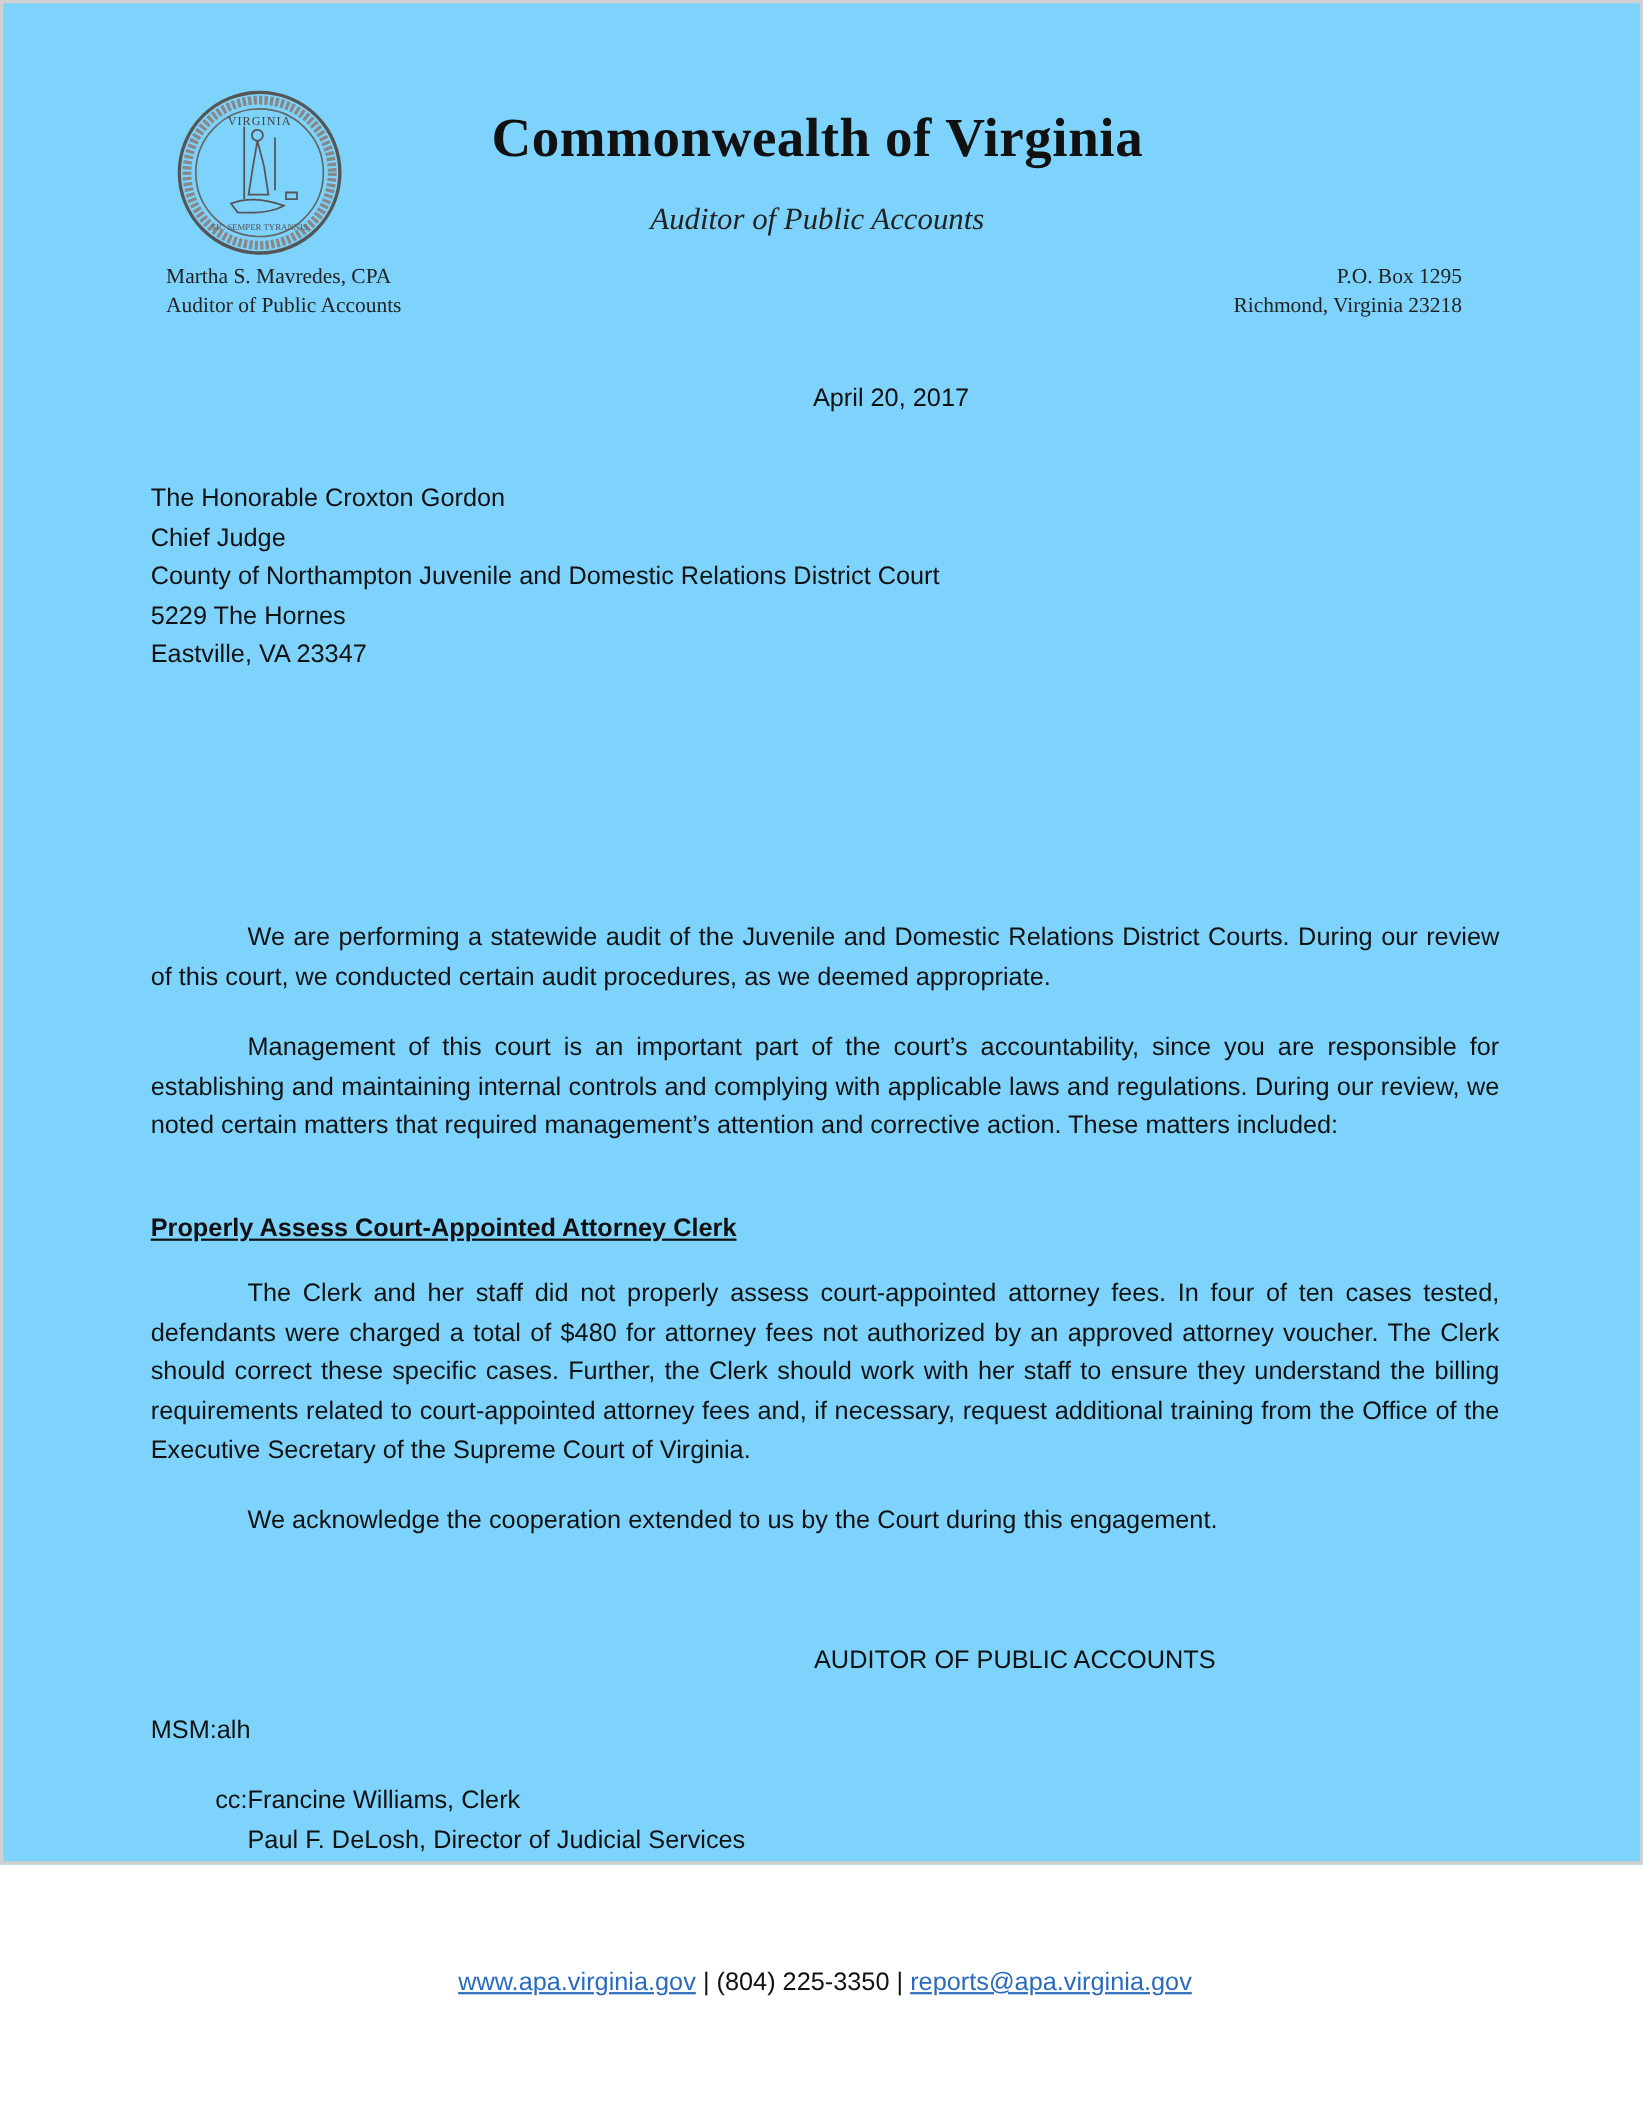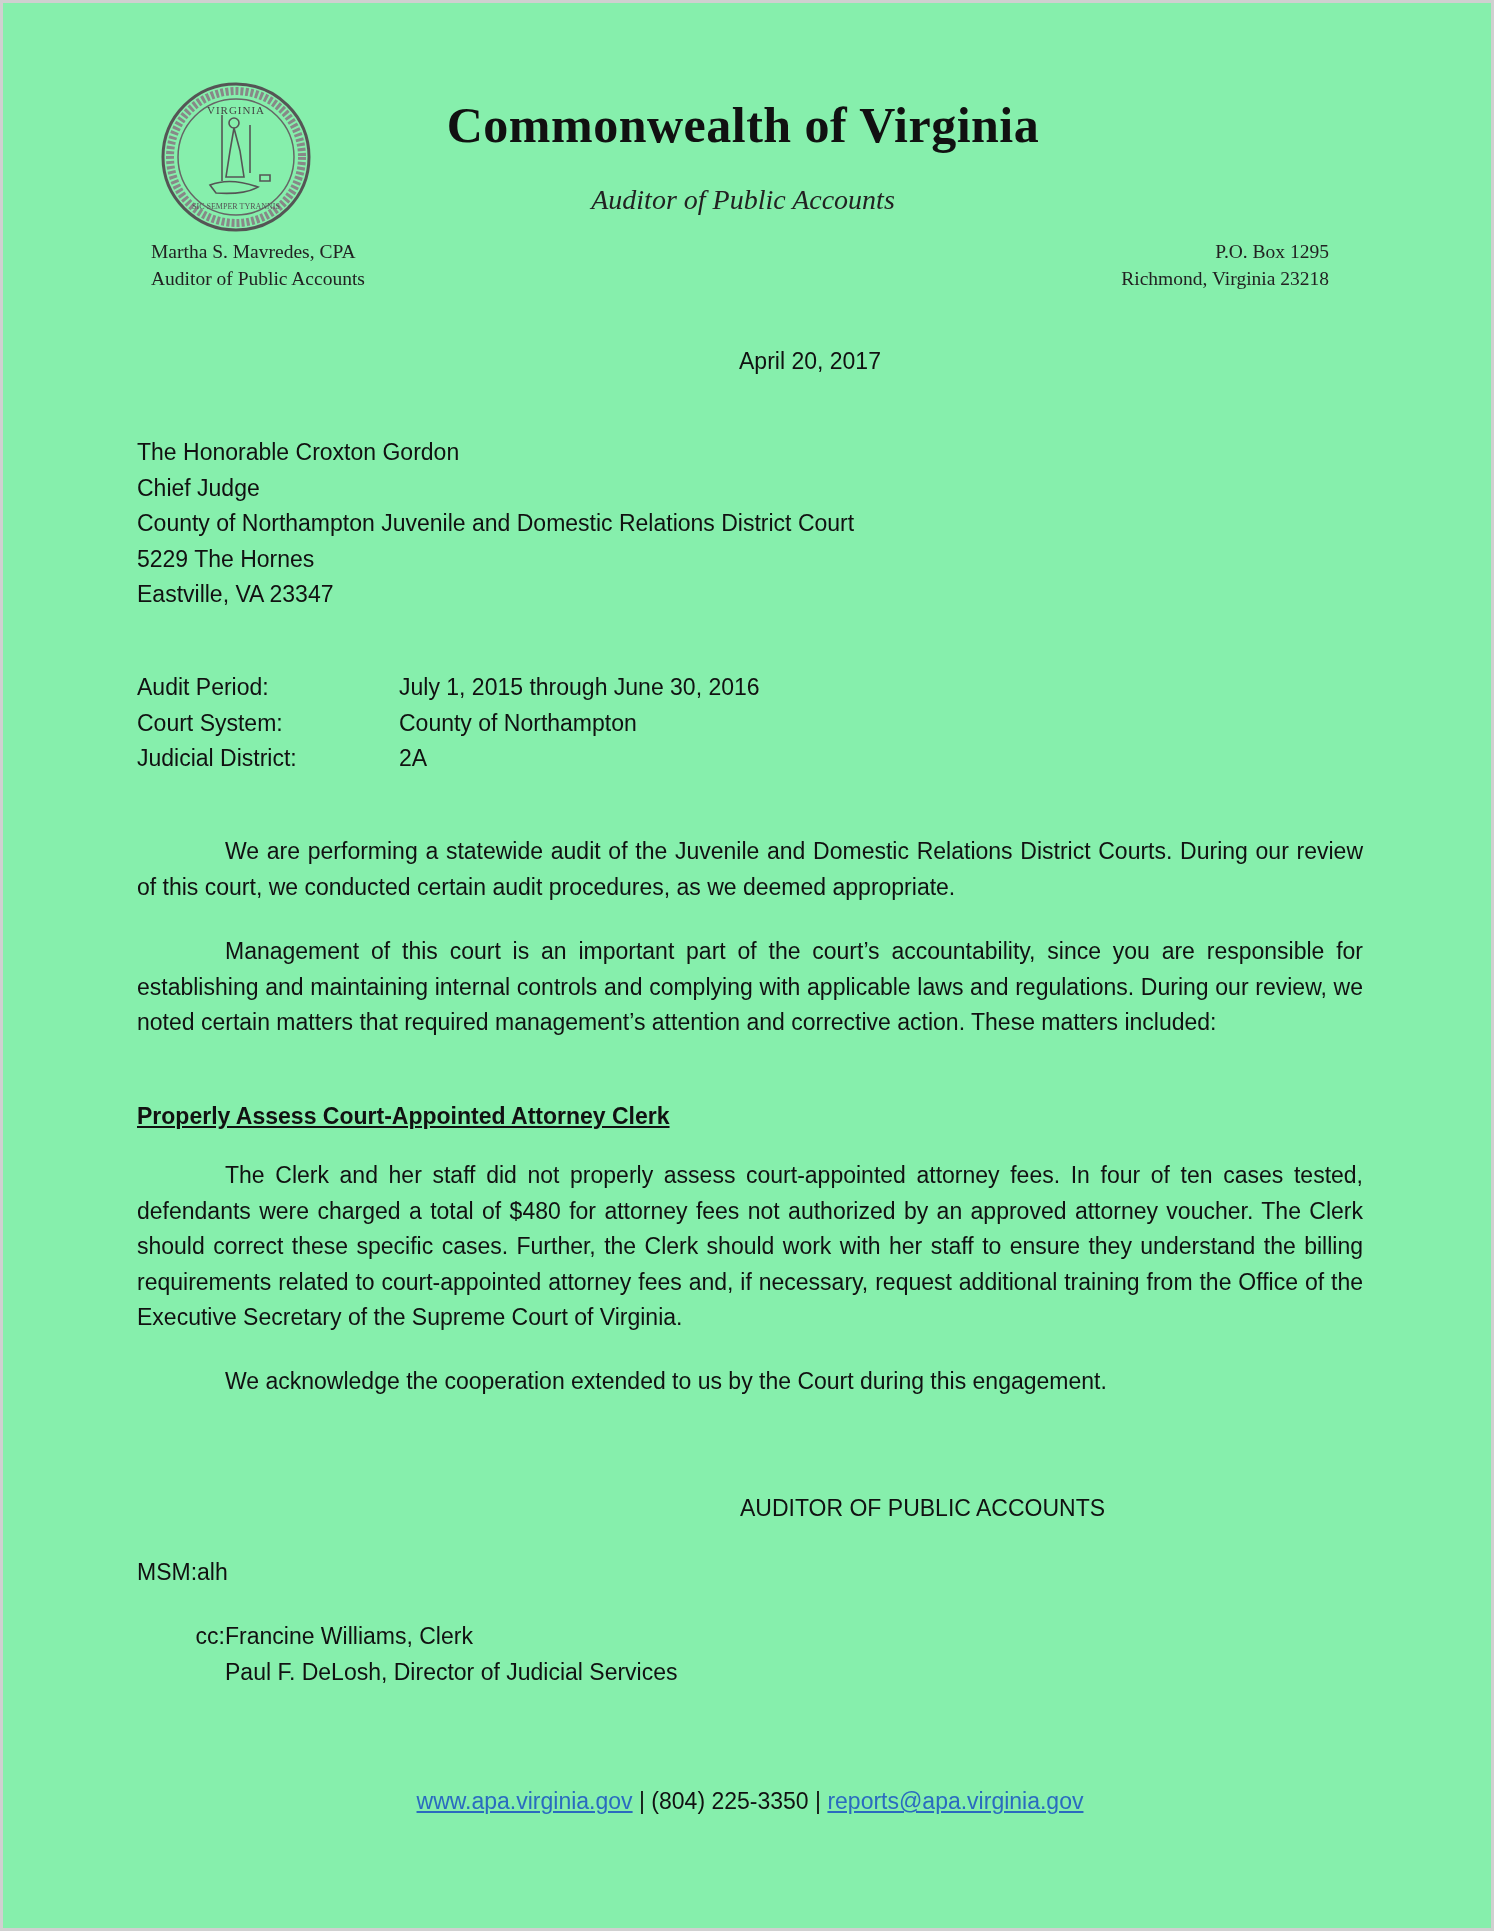--- a/index.html
+++ b/index.html
@@ -1,19 +1,19 @@
 <!DOCTYPE html>
 <html><head>
 <meta charset="utf-8">
 <style>
   html, body { margin: 0; padding: 0; background: #ffffff; }
   body { width: 1494px; height: 1931px; position: relative; overflow: hidden; }
   .page {
-    position: absolute; left: 0; top: 0; width: 1494px; height: 1931px;
-    box-sizing: border-box; border: 3px solid #d0d0d0; background: #86efac;
+    position: absolute; left: 0; top: 0; width: 1494px; height: 1695px;
+    box-sizing: border-box; border: 3px solid #d0d0d0; background: #7dd3fc;
     font-family: "Liberation Sans", "DejaVu Sans", sans-serif;
     color: #111;
   }
   .abs { position: absolute; }
   .seal { left: 157px; top: 78px; width: 152px; height: 152px; }
   .title {
     left: 420px; top: 92px; width: 640px; text-align: center;
     font-family: "Liberation Serif", "DejaVu Serif", serif;
     font-weight: bold; font-size: 50px; letter-spacing: 0.5px; color: #111;
     line-height: 60px;
@@ -88,34 +88,20 @@
   <div class="abs body-text date">April 20, 2017</div>
 
   <div class="abs body-text addressee">
     <div>The Honorable Croxton Gordon</div>
     <div>Chief Judge</div>
     <div>County of Northampton Juvenile and Domestic Relations District Court</div>
     <div>5229 The Hornes</div>
     <div>Eastville, VA  23347</div>
   </div>
 
-  <div class="abs body-text audit-table">
-    <div class="audit-row">
-      <span class="audit-label">Audit Period:</span>
-      <span>July 1, 2015 through June 30, 2016</span>
-    </div>
-    <div class="audit-row">
-      <span class="audit-label">Court System:</span>
-      <span>County of Northampton</span>
-    </div>
-    <div class="audit-row">
-      <span class="audit-label">Judicial District:</span>
-      <span>2A</span>
-    </div>
-  </div>
 
   <div class="abs body-text para p1"><span class="indent"></span><span>We are performing a statewide audit of the Juvenile and Domestic Relations District Courts. During our review of this court, we conducted certain audit procedures, as we deemed appropriate.</span></div>
 
   <div class="abs body-text para p2"><span class="indent"></span><span>Management of this court is an important part of the court’s accountability, since you are responsible for establishing and maintaining internal controls and complying with applicable laws and regulations.  During our review, we noted certain matters that required management’s attention and corrective action.  These matters included:</span></div>
 
   <div class="abs body-text heading">Properly Assess Court-Appointed Attorney Clerk</div>
 
   <div class="abs body-text para p3"><span class="indent"></span><span>The Clerk and her staff did not properly assess court-appointed attorney fees.  In four of ten cases tested, defendants were charged a total of $480 for attorney fees not authorized by an approved attorney voucher.  The Clerk should correct these specific cases.  Further, the Clerk should work with her staff to ensure they understand the billing requirements related to court-appointed attorney fees and, if necessary, request additional training from the Office of the Executive Secretary of the Supreme Court of Virginia.</span></div>
 
   <div class="abs body-text para p4"><span class="indent"></span><span>We acknowledge the cooperation extended to us by the Court during this engagement.</span></div>

